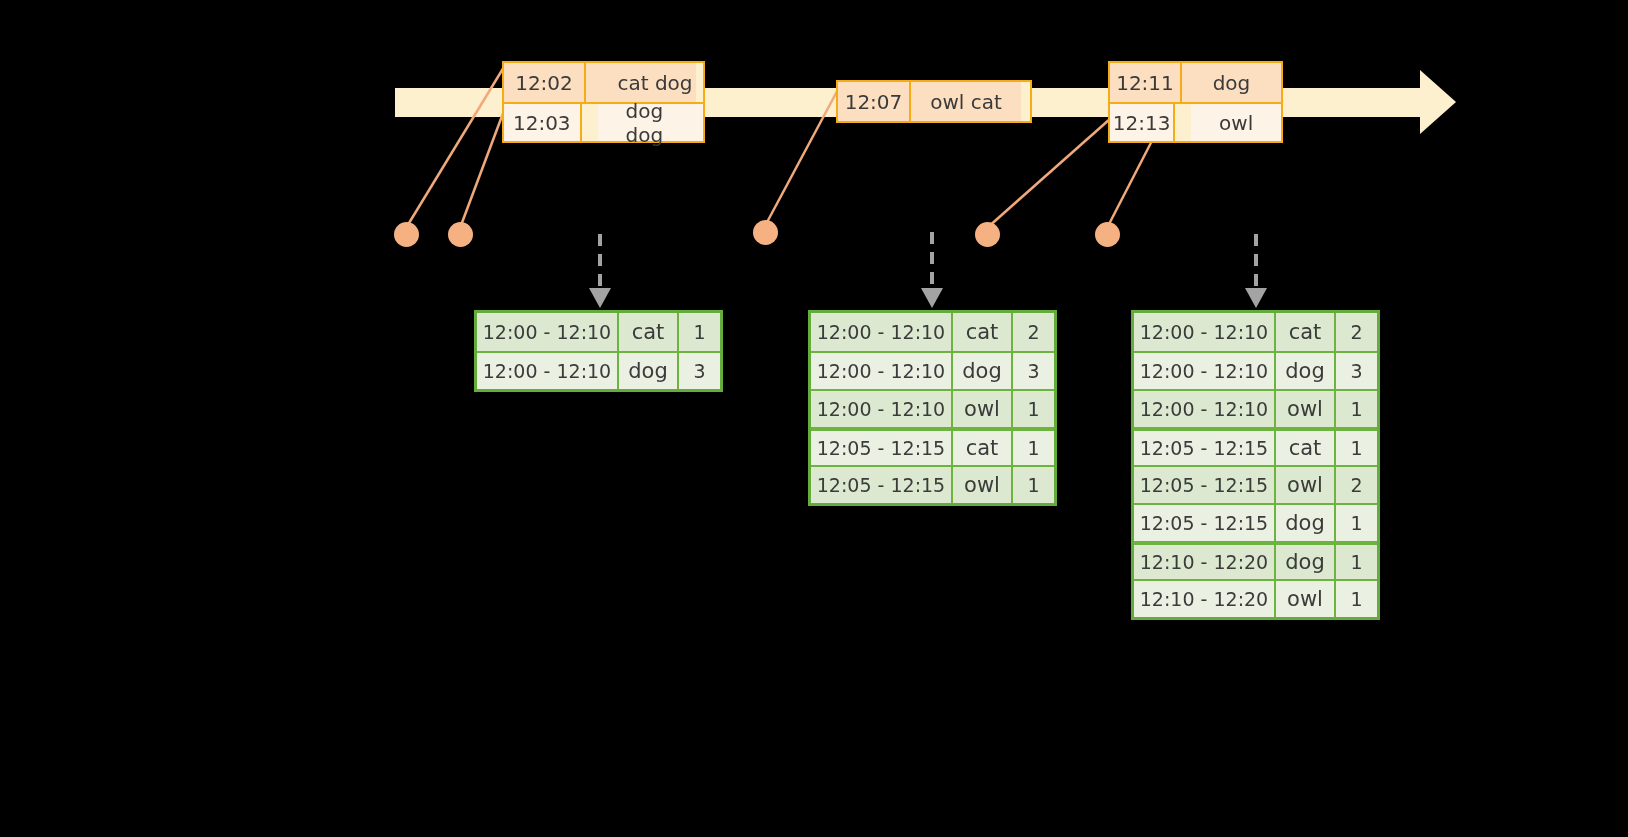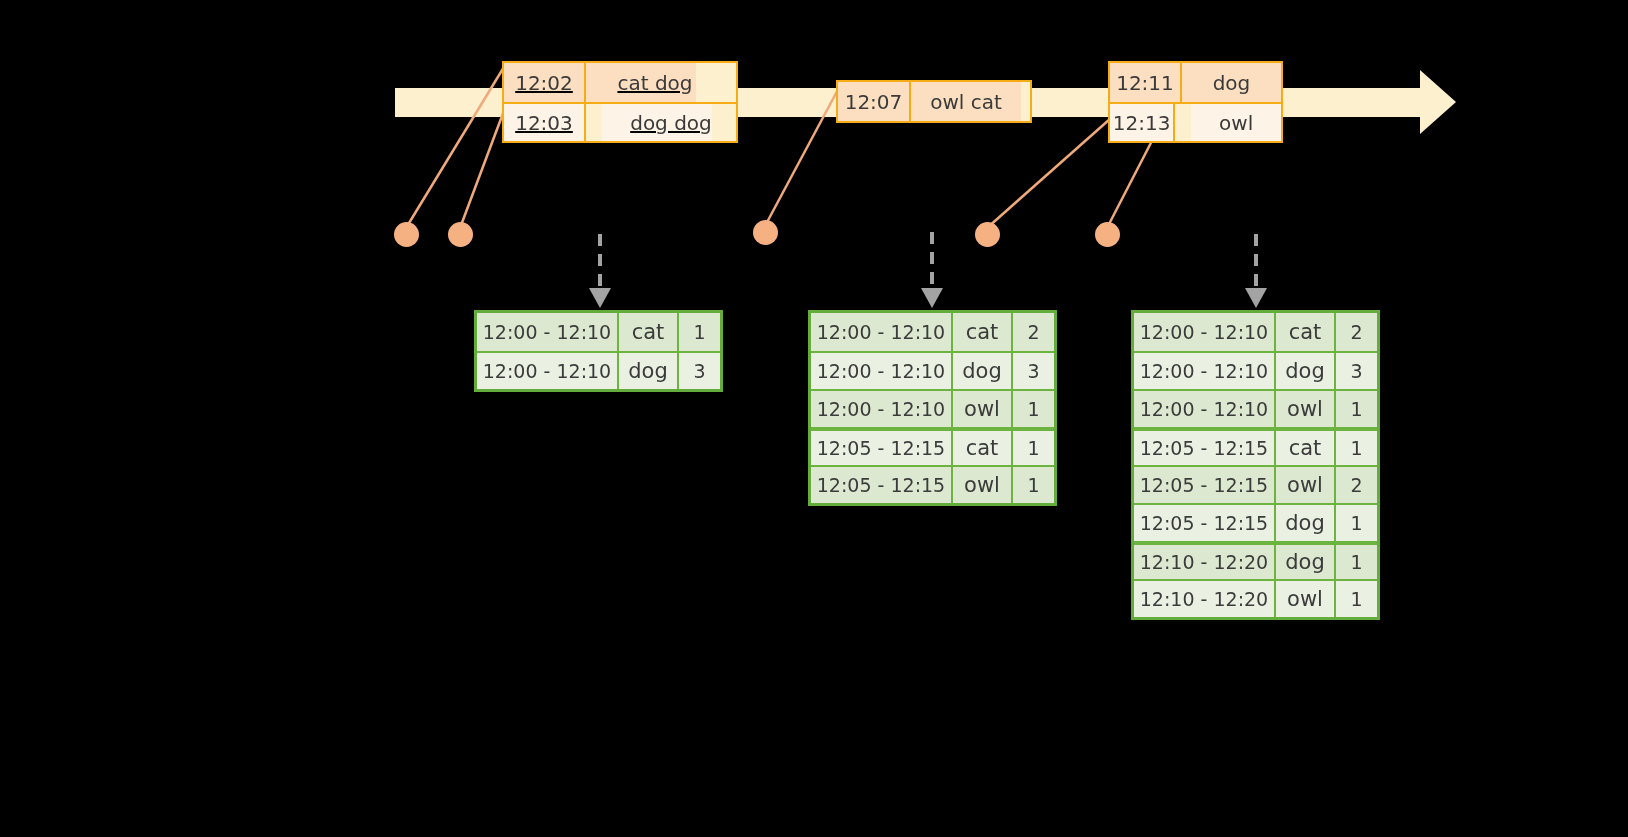--- a/index.html
+++ b/index.html
@@ -89,21 +89,21 @@
     width: 114px;
     display: flex;
     align-items: center;
     justify-content: center;
     font-size: 20px;
     color: #3a3a3a;
     box-sizing: border-box;
   }
 
   
-  #event-box-1 { left: 502px; top: 61px; width: 236px; text-decoration: underline; }
+  #event-box-1 { left: 502px; top: 61px; width: 203px; }
   #event-box-1 .ev-time { width: 82px; }
   #event-box-1 .ev-val  { width: 110px; padding-left: 28px; }
 
   #event-box-2 { left: 836px; top: 80px; width: 196px; }
   #event-box-2 .ev-time { width: 73px; }
   #event-box-2 .ev-val  { width: 110px; }
 
   #event-box-3 { left: 1108px; top: 61px; width: 175px; }
   #event-box-3 .ev-time { width: 72px; }
   #event-box-3 .ev-val  { width: 99px; }

